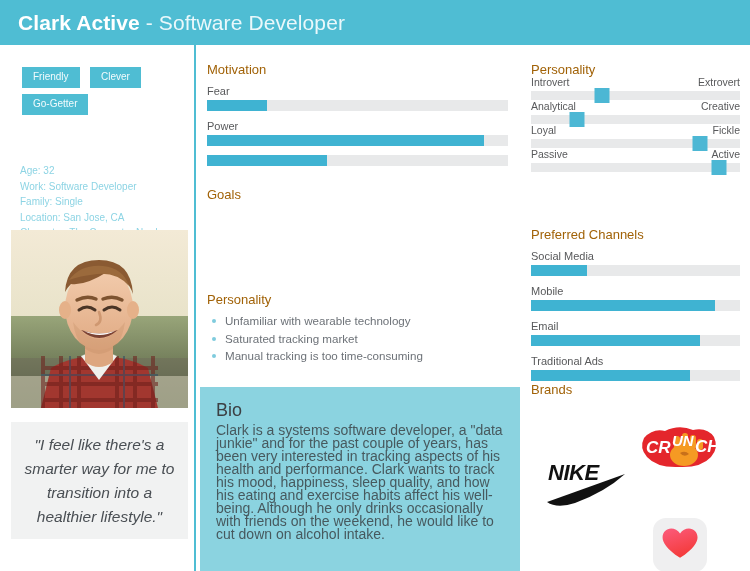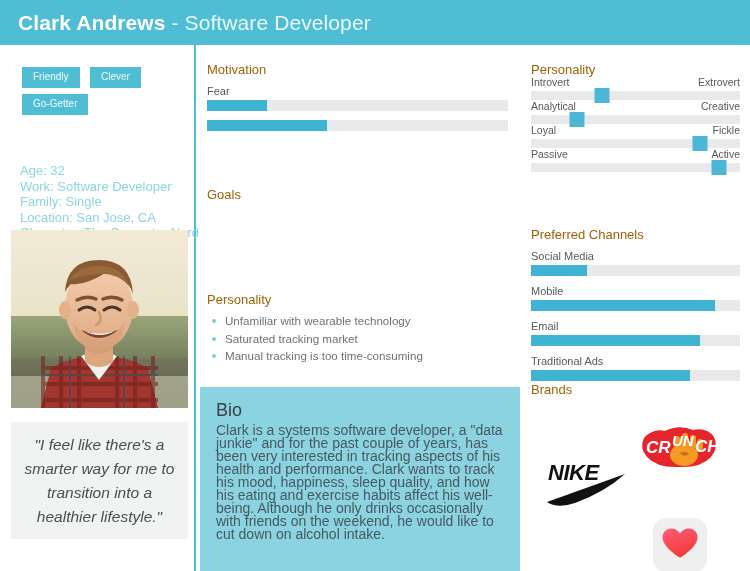--- a/index.html
+++ b/index.html
@@ -62,21 +62,21 @@
     padding: 5px 11px 6px 11px;
     margin: 0 6px 6px 0;
     line-height: 1;
     vertical-align: top;
   }
   .facts {
     position: absolute;
     left: 20px; top: 118px;
     width: 175px;
     color: #8dd4e4;
-    font-size: 13px;
+    font-size: 10px;
     line-height: 15.5px;
   }
   .facts div { white-space: nowrap; }
   .photo {
     position: absolute;
     left: 11px; top: 185px;
     width: 177px; height: 178px;
     overflow: hidden;
   }
   .photo svg { display: block; }
@@ -236,21 +236,21 @@
   .brand-health { position: absolute; left: 122px; top: 112px; }
   .brand-area svg { display: block; }
 </style>
 </head>
 <body>
 
 <div id="persona">
 
   <div class="header">
     <div class="header-title">
-      <span class="header-name">Clark Andrews</span><span class="header-sep"> - </span><span class="header-role">Software Developer</span>
+      <span class="header-name">Clark Active</span><span class="header-sep"> - </span><span class="header-role">Software Developer</span>
     </div>
   </div>
 
   <div class="left-col">
 
     <div class="tags">
       <span class="tag">Friendly</span>
       <span class="tag">Clever</span>
       <br>
       <span class="tag">Go-Getter</span>
@@ -337,20 +337,26 @@
     <div class="motivation">
       <h2 class="section-title">Motivation</h2>
 
       <div class="bar-row">
         <div class="bar-label">Fear</div>
         <div class="bar-track">
           <div class="bar-fill" style="width: 20%;"></div>
         </div>
       </div>
 
+      <div class="bar-row">
+        <div class="bar-label">Power</div>
+        <div class="bar-track">
+          <div class="bar-fill" style="width: 92%;"></div>
+        </div>
+      </div>
 
       <div class="bar-row">
         <div class="bar-track">
           <div class="bar-fill" style="width: 40%;"></div>
         </div>
       </div>
     </div>
 
     <div class="goals">
       <h2 class="section-title">Goals</h2>

